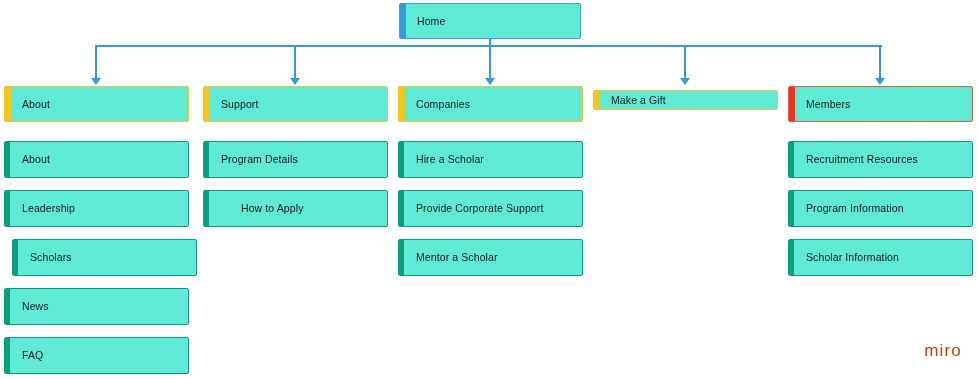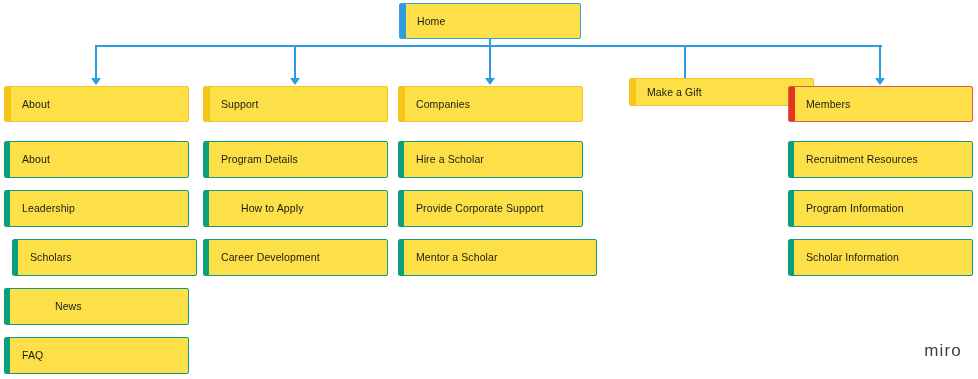--- a/index.html
+++ b/index.html
@@ -18,21 +18,21 @@
 
   #canvas {
     position: absolute;
     inset: 0;
   }
 
   
   .node {
     position: absolute;
     box-sizing: border-box;
-    background: #fde047;
+    background: #5eead4;
     display: flex;
     align-items: center;
     border-style: solid;
     border-width: 1px;
     border-radius: 2px;
     overflow: hidden;
   }
   .node .bar {
     position: absolute;
     left: 0;
@@ -81,21 +81,21 @@
     border-top: 7px solid #2e9bdf;
   }
 
   
   #watermark {
     position: absolute;
     right: 16px;
     bottom: 18px;
     font-size: 17px;
     letter-spacing: 1.2px;
-    color: #404040;
+    color: #c2410c;
     font-family: "Liberation Sans", sans-serif;
     user-select: none;
   }
 </style>
 </head>
 <body>
 
 <div id="canvas">
 
   <div class="node root" id="root-node" style="left:399px; top:3px; width:182px; height:36px;">
@@ -129,21 +129,21 @@
   <div class="node section" style="left:203px; top:86px; width:185px; height:36px;">
     <span class="bar"></span>
     <span class="label">Support</span>
   </div>
 
   <div class="node section" style="left:398px; top:86px; width:185px; height:36px;">
     <span class="bar"></span>
     <span class="label">Companies</span>
   </div>
 
-  <div class="node section" style="left:593px; top:78px; width:185px; height:28px;margin-left:36px;">
+  <div class="node section" style="left:593px; top:90px; width:185px; height:20px;">
     <span class="bar"></span>
     <span class="label">Make a Gift</span>
   </div>
 
   <div class="node section-alt" style="left:788px; top:86px; width:185px; height:36px;text-align:right;">
     <span class="bar"></span>
     <span class="label">Members</span>
   </div>
 
   <div class="node leaf" style="left:4px; top:141px; width:185px; height:37px;">
@@ -151,51 +151,47 @@
     <span class="label">About</span>
   </div>
   <div class="node leaf" style="left:4px; top:190px; width:185px; height:37px;">
     <span class="bar"></span>
     <span class="label">Leadership</span>
   </div>
   <div class="node leaf" style="left:12px; top:239px; width:185px; height:37px;">
     <span class="bar"></span>
     <span class="label">Scholars</span>
   </div>
-  <div class="node leaf" style="left:4px; top:288px; width:185px; height:37px;padding-left:33px;">
+  <div class="node leaf" style="left:4px; top:288px; width:185px; height:37px;">
     <span class="bar"></span>
     <span class="label">News</span>
   </div>
   <div class="node leaf" style="left:4px; top:337px; width:185px; height:37px;">
     <span class="bar"></span>
     <span class="label">FAQ</span>
   </div>
 
   <div class="node leaf" style="left:203px; top:141px; width:185px; height:37px;">
     <span class="bar"></span>
     <span class="label">Program Details</span>
   </div>
   <div class="node leaf" style="left:203px; top:190px; width:185px; height:37px;padding-left:20px;">
     <span class="bar"></span>
     <span class="label">How to Apply</span>
   </div>
-  <div class="node leaf" style="left:203px; top:239px; width:185px; height:37px;">
-    <span class="bar"></span>
-    <span class="label">Career Development</span>
-  </div>
 
   <div class="node leaf" style="left:398px; top:141px; width:185px; height:37px;">
     <span class="bar"></span>
     <span class="label">Hire a Scholar</span>
   </div>
   <div class="node leaf" style="left:398px; top:190px; width:185px; height:37px;">
     <span class="bar"></span>
     <span class="label">Provide Corporate Support</span>
   </div>
-  <div class="node leaf" style="left:398px; top:239px; width:199px; height:37px;">
+  <div class="node leaf" style="left:398px; top:239px; width:185px; height:37px;">
     <span class="bar"></span>
     <span class="label">Mentor a Scholar</span>
   </div>
 
   <div class="node leaf" style="left:788px; top:141px; width:185px; height:37px;">
     <span class="bar"></span>
     <span class="label">Recruitment Resources</span>
   </div>
   <div class="node leaf" style="left:788px; top:190px; width:185px; height:37px;">
     <span class="bar"></span>

